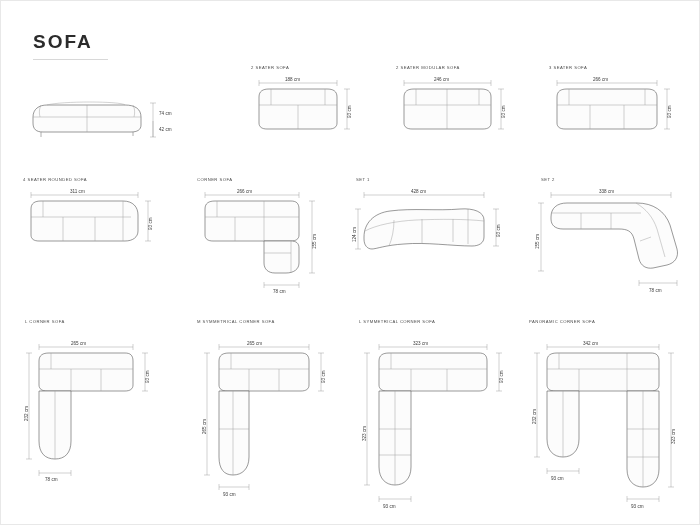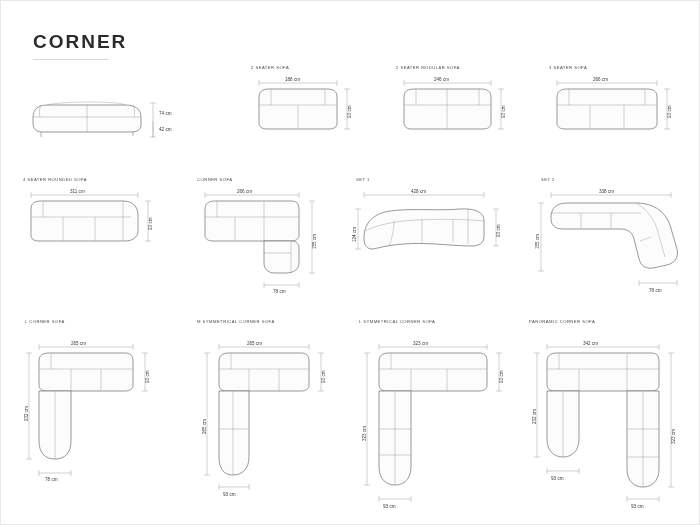--- a/index.html
+++ b/index.html
@@ -95,21 +95,21 @@
     font-family: "Liberation Sans", sans-serif;
     font-size: 4.6px;
     fill: #3a3a3a;
   }
 </style>
 </head>
 <body>
 
 <div class="page">
 
-  <div class="brand">CORNER</div>
+  <div class="brand">SOFA</div>
   <div class="brand-rule"></div>
 
   <div class="cell" style="left:20px; top:80px; width:160px; height:70px;">
     <div class="draw" style="left:0; top:0;">
       <svg width="165" height="70" viewBox="0 0 165 70">
 
         <path class="s-shape" d="M12,36 C12,28 18,24 26,24 L104,24 C114,24 120,28 120,36 L120,44 C120,49 116,51 110,51 L22,51 C15,51 12,48 12,42 Z"></path>
         <path class="s-inner" d="M12,36 L120,36"></path>
         <path class="s-inner" d="M66,24 L66,51"></path>
         <path class="s-inner" d="M20,24 C18,28 18,32 19,36"></path>

